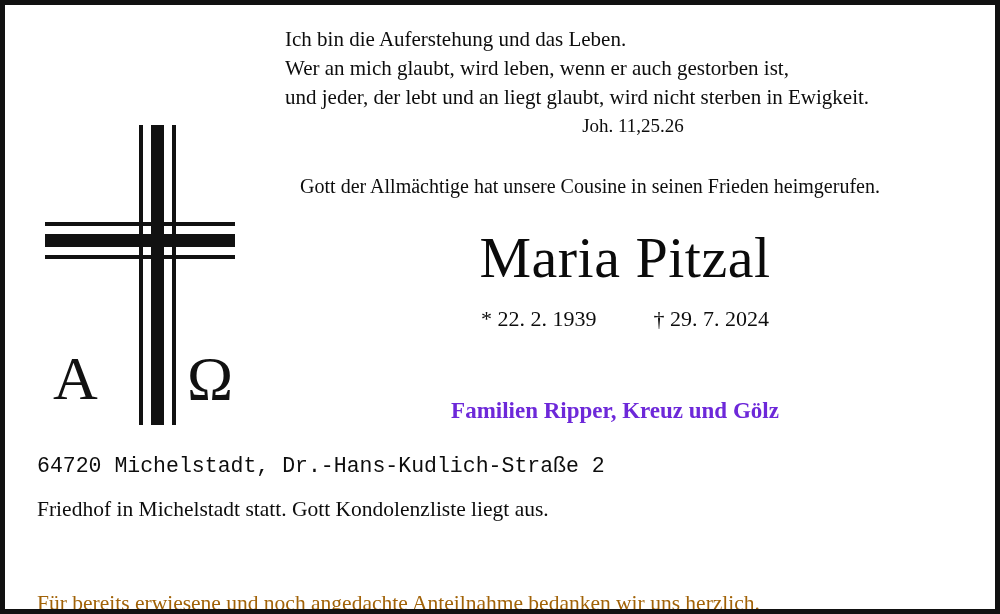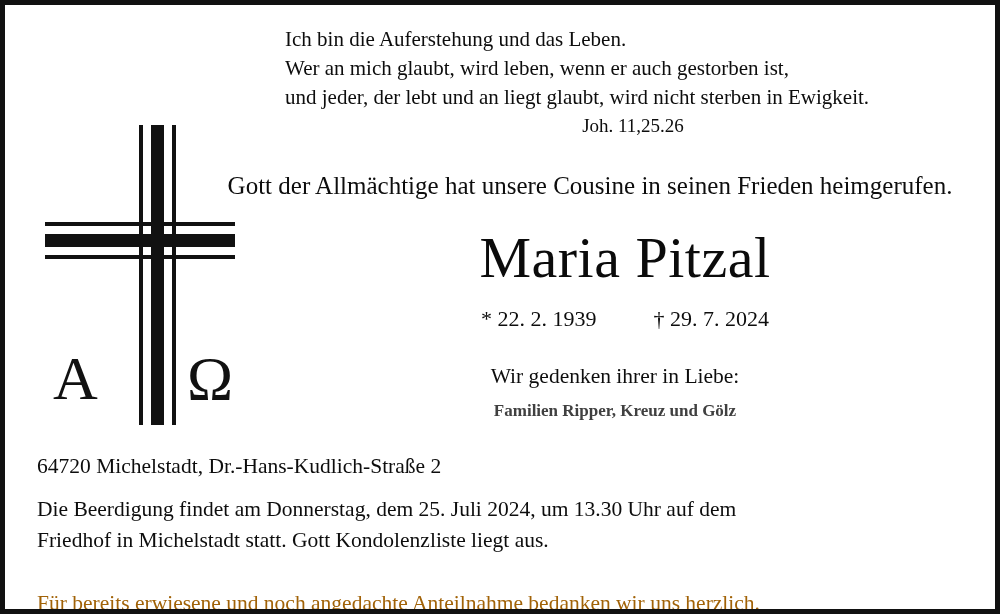--- a/index.html
+++ b/index.html
@@ -49,21 +49,21 @@
     line-height: 28px;
     padding-right: 4px;
   }
 
   
   .lead {
     position: absolute;
     left: 190px;
     top: 167px;
     width: 790px;
-    font-size: 25px;
+    font-size: 20px;
     line-height: 28px;
     text-align: center;
     color: #0d0d0d;
     white-space: nowrap;
   }
 
   
   .cross-wrap {
     position: absolute;
     left: 30px;
@@ -138,36 +138,37 @@
     line-height: 28px;
     color: #0d0d0d;
     white-space: nowrap;
   }
   .mourn-family {
     position: absolute;
     left: 260px;
     top: 392px;
     width: 700px;
     text-align: center;
-    font-size: 17px;
+    font-size: 23px;
     font-weight: bold;
     line-height: 28px;
-    color: #404040;
+    color: #6d28d9;
     white-space: nowrap;
   }
 
   
   .address {
     position: absolute;
     left: 32px;
     top: 447px;
     font-size: 21.5px;
     line-height: 28px;
     color: #0d0d0d;
     white-space: nowrap;
+    font-family: Liberation Mono, monospace;
   }
   .funeral {
     position: absolute;
     left: 32px;
     top: 489px;
     width: 930px;
     font-size: 21.5px;
     line-height: 31px;
     color: #0d0d0d;
   }
@@ -212,26 +213,24 @@
     <div class="name">Maria Pitzal</div>
 
     <div class="dates">
       <span>*</span>
       <span>22. 2. 1939</span>
       <span class="gap"></span>
       <span>†</span>
       <span>29. 7. 2024</span>
     </div>
 
-    <div class="mourn-intro">Wir gedenken ihrer in Liebe:</div>
     <div class="mourn-family">Familien Ripper, Kreuz und Gölz</div>
 
     <div class="address">64720 Michelstadt, Dr.-Hans-Kudlich-Straße 2</div>
 
     <div class="funeral">
-      <span class="l1">Die Beerdigung findet am Donnerstag, dem 25. Juli 2024, um 13.30 Uhr auf dem</span>
       <span class="l2">Friedhof in Michelstadt statt. Gott Kondolenzliste liegt aus.</span>
     </div>
 
     <div class="thanks">Für bereits erwiesene und noch angedachte Anteilnahme bedanken wir uns herzlich.</div>
 
   </div>
 </div>
 
 </body></html>

